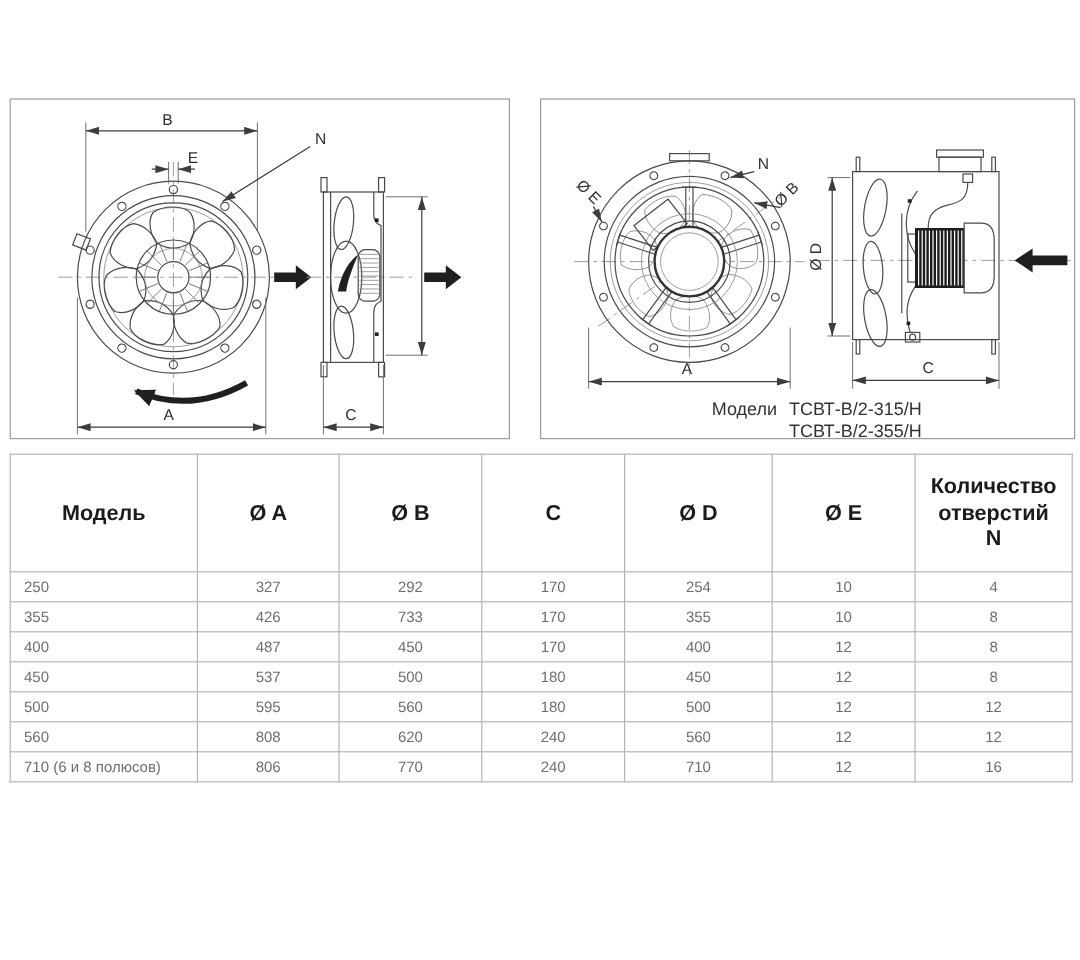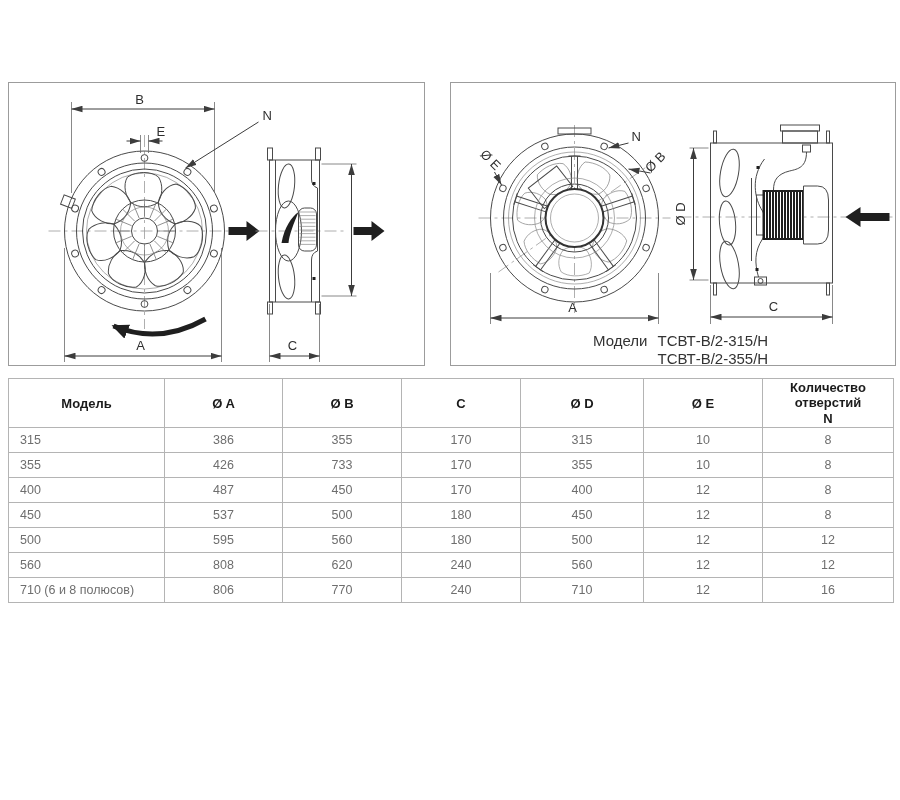--- a/index.html
+++ b/index.html
@@ -16,22 +16,22 @@
   .ext{stroke:#6b6b6b;fill:none;stroke-width:.8;}
   .cl{stroke:#9a9a9a;fill:none;stroke-width:.8;stroke-dasharray:12 4 3 4;}
   .ray{stroke:#707070;stroke-width:.7;}
   .dimtext{font-size:13px;}
   .modeltext{font-size:15px;fill:#333;}
   .darkfill{fill:var(--arrow,#1f1f1f);stroke:none;}
   
   .dims-table{position:absolute;left:8px;top:378px;width:886px;border-collapse:collapse;table-layout:fixed;
     border:1px solid var(--border,#8f8f8f);}
   .dims-table th,.dims-table td{border:1px solid var(--grid,#b4b4b4);}
-  .dims-table th{height:48px;font-size:13px;font-weight:bold;color:var(--header,#1b1b1b);
-    text-align:center;vertical-align:middle;padding:0 4px;}
+  .dims-table th{height:48px;font-size:18px;font-weight:bold;color:var(--header,#1b1b1b);
+    text-align:center;vertical-align:middle;padding:16px 4px;}
   .dims-table th.wrap{white-space:pre-line;line-height:1.2;}
   .dims-table td{height:22px;font-size:12.5px;color:var(--cell,#6e6e6e);text-align:center;
     vertical-align:middle;padding:1px 2px;}
   .dims-table td.model{text-align:left;padding-left:11px;}
 </style>
 </head>
 <body>
 
 <div class="page">
 
@@ -331,27 +331,27 @@
           <th>C</th>
           <th>Ø D</th>
           <th>Ø E</th>
           <th class="wrap">Количество
 отверстий
 N</th>
         </tr>
     </thead>
     <tbody id="tbody">
         <tr>
-          <td class="model">315</td>
-          <td>386</td>
-          <td>355</td>
+          <td class="model">250</td>
+          <td>327</td>
+          <td>292</td>
           <td>170</td>
-          <td>315</td>
+          <td>254</td>
           <td>10</td>
-          <td>8</td>
+          <td>4</td>
         </tr>
         <tr>
           <td class="model">355</td>
           <td>426</td>
           <td>733</td>
           <td>170</td>
           <td>355</td>
           <td>10</td>
           <td>8</td>
         </tr>

